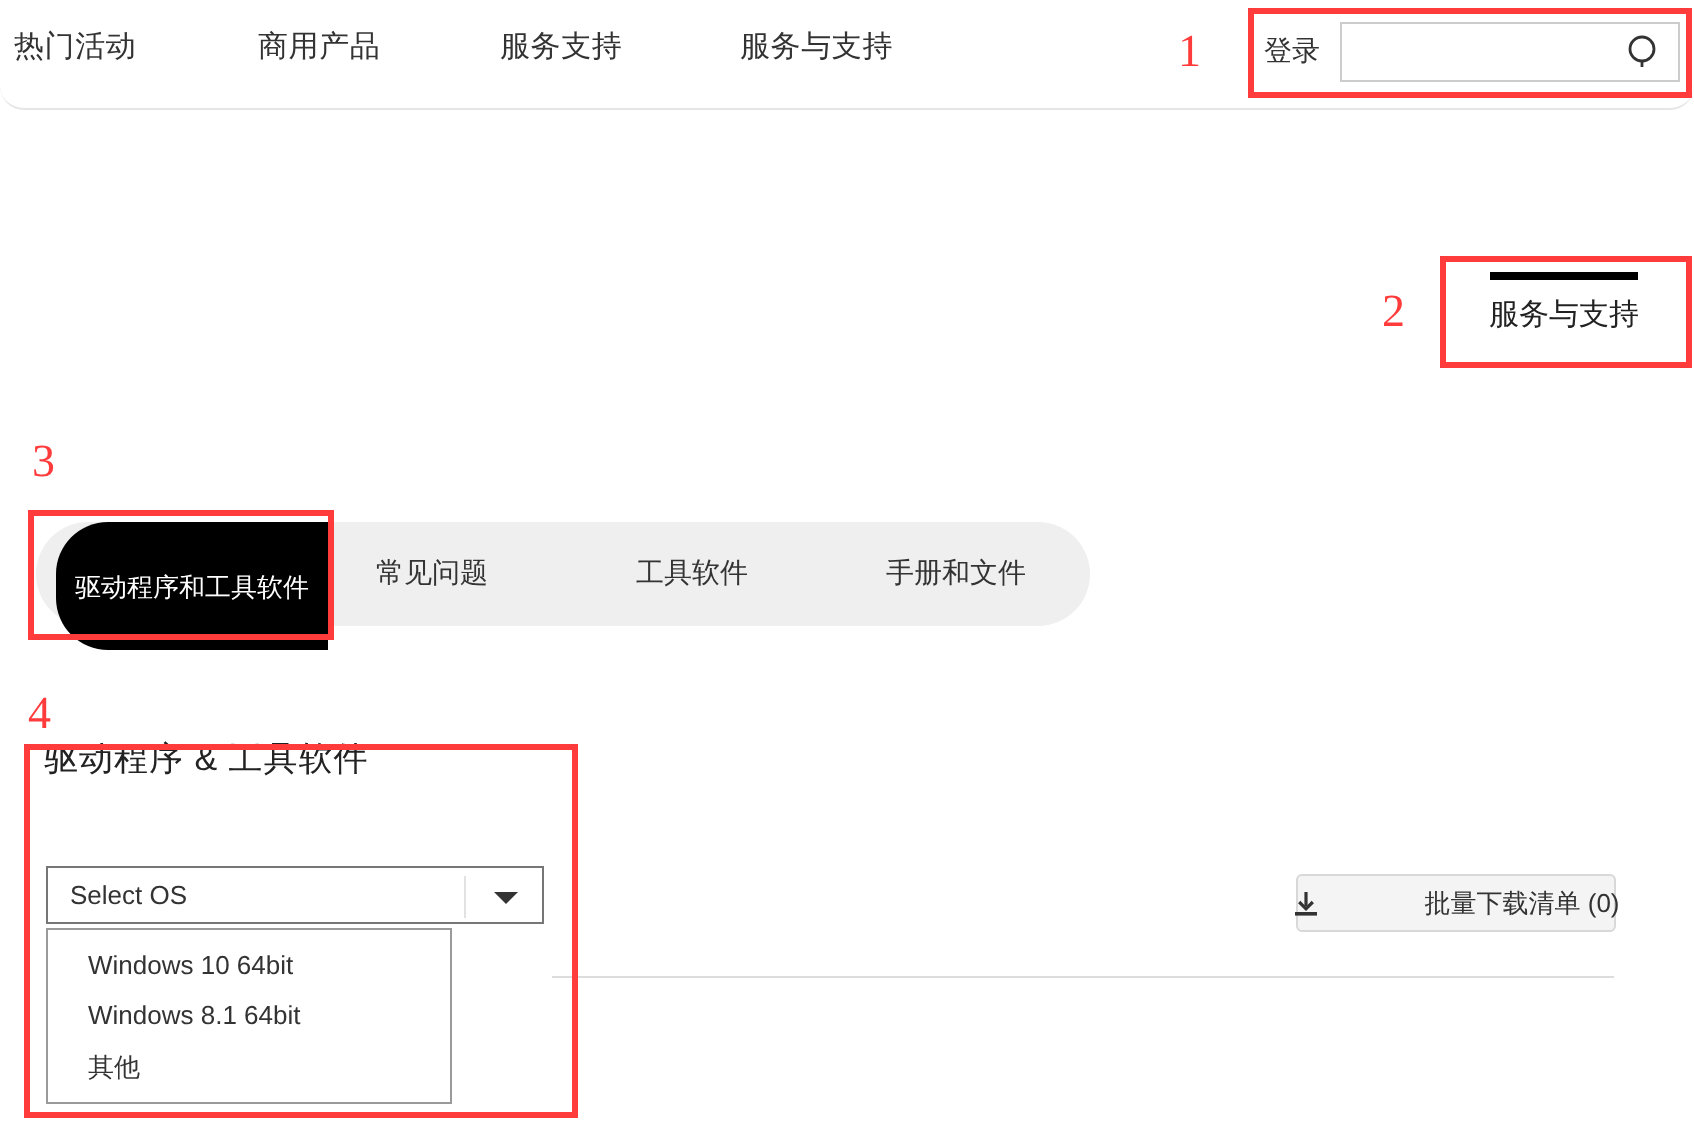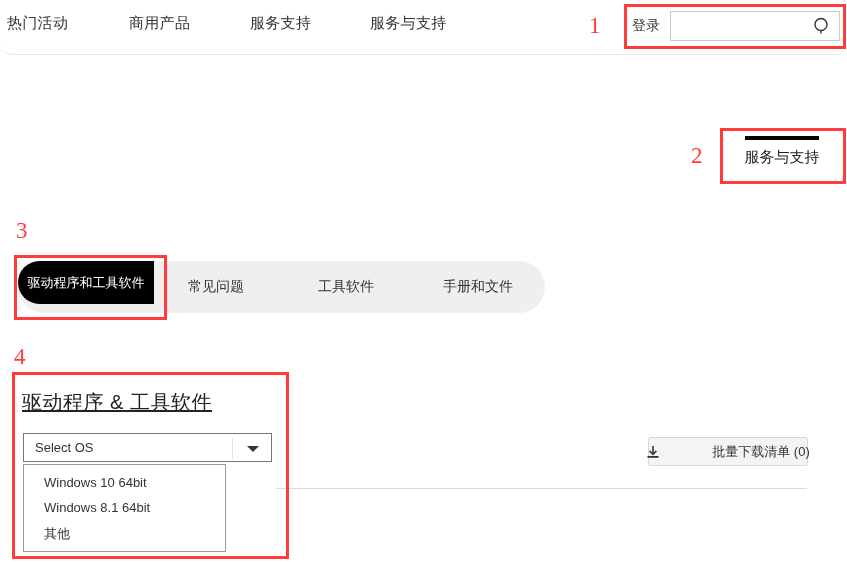--- a/index.html
+++ b/index.html
@@ -110,24 +110,24 @@
     position: absolute;
     left: 18px;
     top: 261px;
     width: 527px;
     height: 52px;
     background: #efefef;
     border-radius: 26px;
   }
   #tab-active {
     position: absolute;
-    left: 18px;
+    left: 28px;
     top: 261px;
     width: 136px;
-    height: 43px;
+    height: 64px;
     background: #000000;
     border-radius: 26px 0 0 26px;
     color: #ffffff;
     font-size: 13px;
     line-height: 17px;
     display: flex;
     align-items: center;
     justify-content: center;
     text-align: center;
     cursor: pointer;
@@ -143,26 +143,25 @@
     cursor: pointer;
   }
   #tab-item-1 { left: 188px; }
   #tab-item-2 { left: 318px; }
   #tab-item-3 { left: 443px; }
 
   
   #drivers-title {
     position: absolute;
     left: 22px;
-    top: 389px;
-    font-size: 20px;
+    top: 368px;
+    font-size: 17px;
     color: #222222;
     white-space: nowrap;
     letter-spacing: 0.5px;
-    text-decoration: underline;
   }
 
   #os-select {
     position: absolute;
     left: 23px;
     top: 433px;
     width: 249px;
     height: 29px;
     border: 1px solid #767676;
     background: #ffffff;

